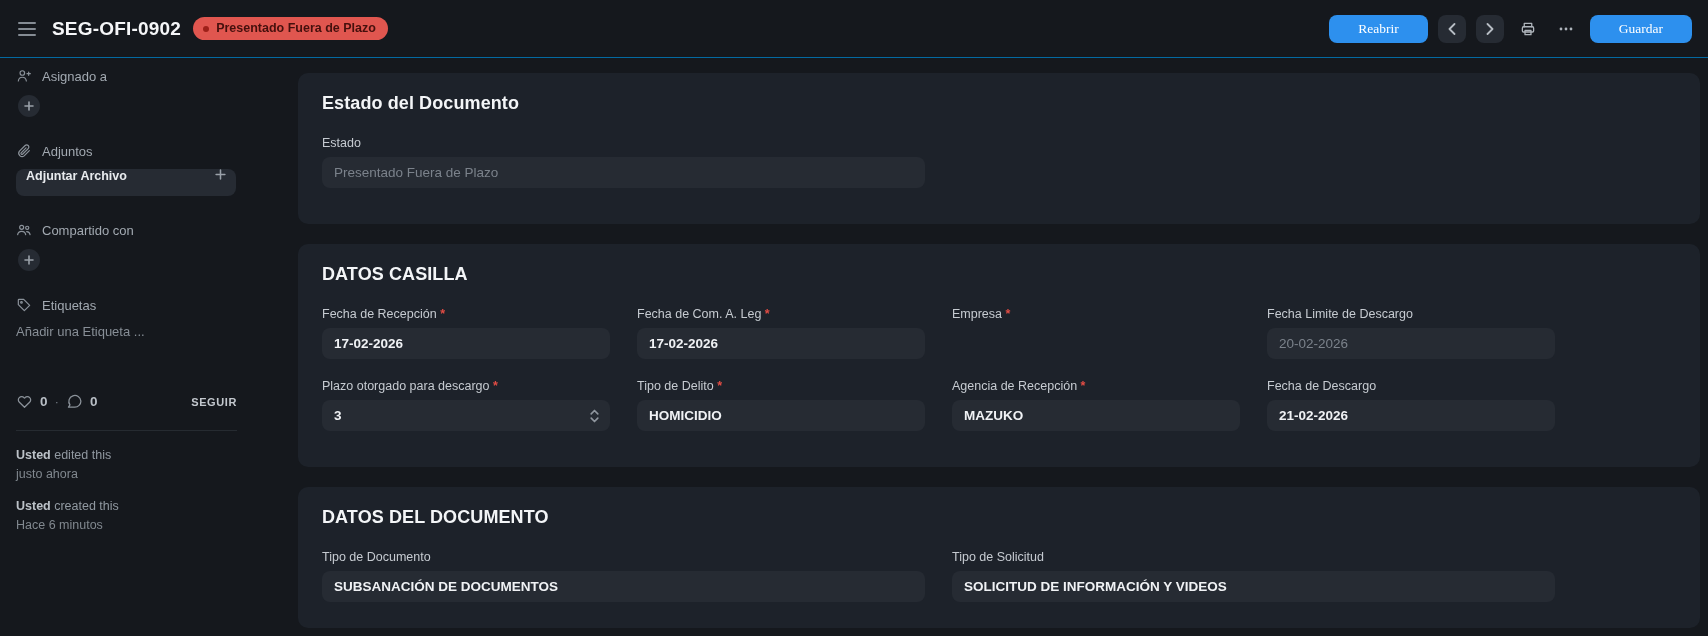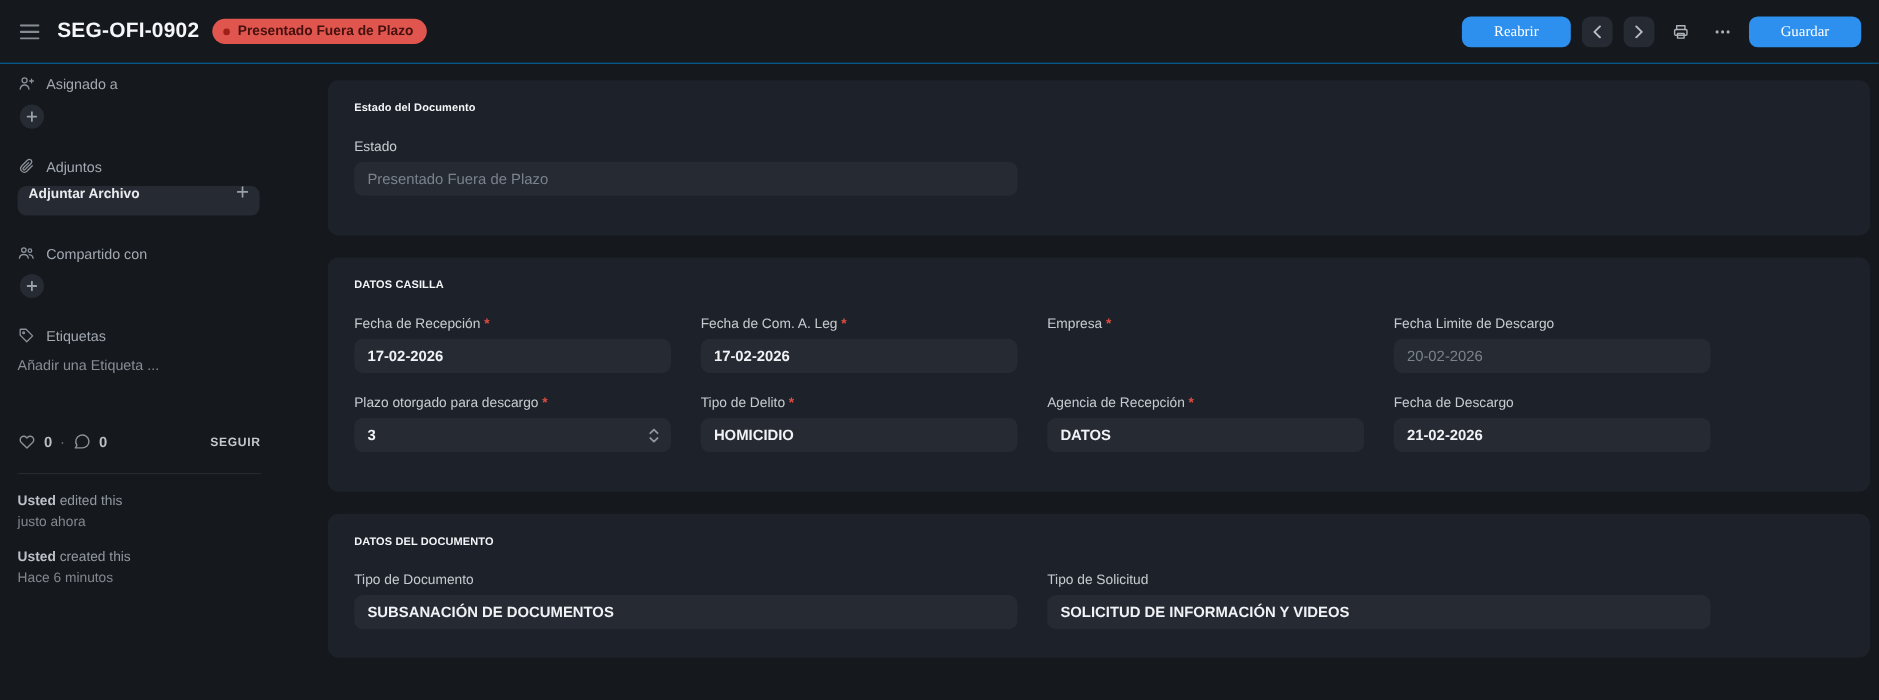--- a/index.html
+++ b/index.html
@@ -67,21 +67,21 @@
   .side-divider { width:221px; height:1px; background:#262b31; margin:20px 0 16px; }
   .activity { font-size:12.5px; color:#9199a1; line-height:1.3; margin-bottom:15px; width:221px; }
   .activity b { color:#bcc2c8; font-weight:700; }
   .activity .when { color:#81888f; margin-top:3px; }
   
   .card {
     width:1402px; background:#1d222a; border-radius:10px;
     padding:20px 24px 36px; margin-bottom:20px;
   }
   .card.compact { padding-bottom:26px; }
-  .sec-title { font-size:10px; font-weight:700; color:#f3f5f7; margin-bottom:22px; letter-spacing:.1px; }
+  .sec-title { font-size:18px; font-weight:700; color:#f3f5f7; margin-bottom:22px; letter-spacing:.1px; }
   .fgrid { display:grid; grid-template-columns:repeat(4,288px); column-gap:27px; row-gap:20px; }
   .field.wide { grid-column:span 2; }
   .flabel { font-size:12.5px; color:#c6cbd1; margin-bottom:7px; }
   .flabel .req::after { content:" *"; color:#e24c44; font-weight:700; }
   .finput {
     position:relative; height:31px; background:#262b33; border-radius:8px;
     display:flex; align-items:center; padding:0 12px;
     font-size:13.5px; font-weight:600; color:#f0f2f5; cursor:text;
   }
   .finput.disabled { color:#7b828b; font-weight:400; cursor:default; }
@@ -288,21 +288,21 @@
         </div>
         <div class="field">
           <div class="flabel"><span class="req">Tipo de Delito</span></div>
           <div class="finput">
               <span>HOMICIDIO</span>
             </div>
         </div>
         <div class="field">
           <div class="flabel"><span class="req">Agencia de Recepción</span></div>
           <div class="finput">
-              <span>DATOS</span>
+              <span>MAZUKO</span>
             </div>
         </div>
         <div class="field">
           <div class="flabel"><span>Fecha de Descargo</span></div>
           <div class="finput">
               <span>21-02-2026</span>
             </div>
         </div>
       </div>
     </section>

